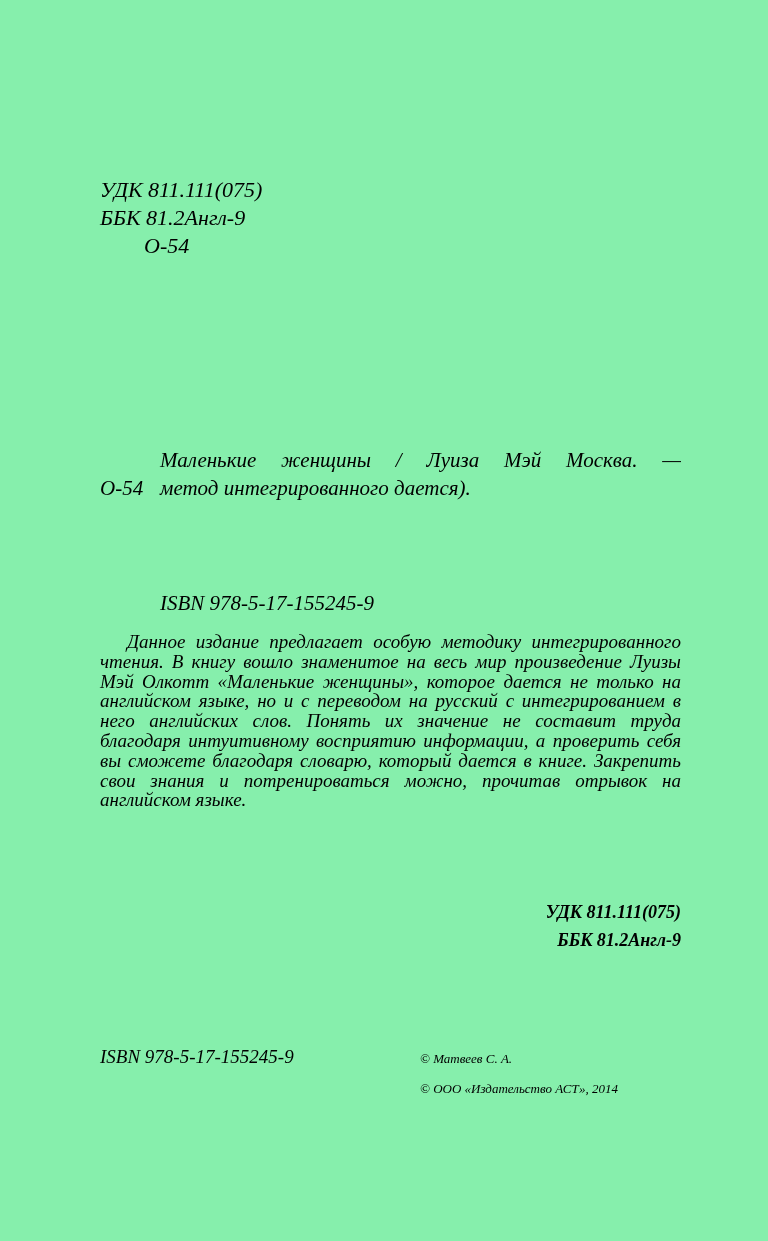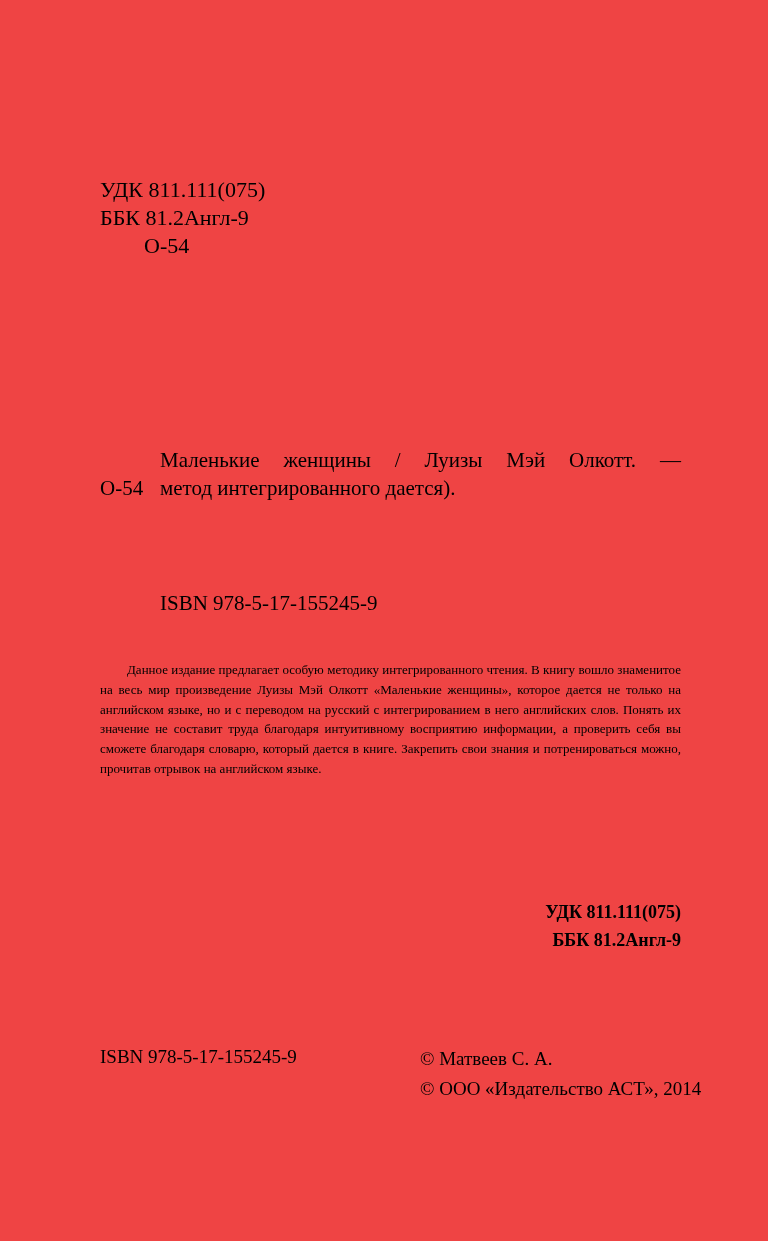--- a/index.html
+++ b/index.html
@@ -8,21 +8,22 @@
     width: 768px;
     height: 1241px;
     position: relative;
     font-family: "Liberation Serif", "DejaVu Serif", serif;
     color: #000000;
     overflow: hidden;
   }
   .page {
     position: absolute;
     inset: 0;
-    background: #ef4444;
+    background: #86efac;
+    font-style: italic;
   }
 
   
   .top-block {
     position: absolute;
     left: 100px;
     top: 176px;
     font-size: 22px;
     line-height: 28px;
     white-space: nowrap;
@@ -56,23 +57,22 @@
     line-height: 26px;
     white-space: nowrap;
   }
 
   
   .annotation {
     position: absolute;
     left: 100px;
     top: 632px;
     width: 581px;
-    font-size: 13px;
+    font-size: 19px;
     line-height: 19.8px;
-    margin-top: 28px;
   }
   .annotation p {
     text-align: justify;
     text-indent: 27px;
   }
   .annotation p + p { margin-top: 6px; }
 
   
   .right-block {
     position: absolute;
@@ -91,40 +91,40 @@
     left: 100px;
     top: 1044px;
     font-size: 19px;
     line-height: 26px;
     white-space: nowrap;
   }
   .footer-copyright {
     position: absolute;
     left: 420px;
     top: 1044px;
-    font-size: 19px;
+    font-size: 13px;
     line-height: 30px;
   }
   .footer-copyright div { white-space: nowrap; }
 </style>
 </head>
 <body>
 
 <div class="page">
 
   <div class="top-block">
     <div>УДК 811.111(075)</div>
     <div>ББК 81.2Англ-9</div>
     <div class="code-line">О-54</div>
   </div>
 
   <div class="biblio">
     <span class="biblio-code">О-54</span>
     <div class="biblio-text">
-      <div class="just">Маленькие женщины / Луизы Мэй Олкотт. —</div>
+      <div class="just">Маленькие женщины / Луиза Мэй Москва. —</div>
       <div>метод интегрированного дается).</div>
     </div>
   </div>
 
   <div class="isbn-main">ISBN 978-5-17-155245-9</div>
 
   <div class="annotation">
     <p>Данное издание предлагает особую методику интегрированного чтения. В книгу вошло знаменитое на весь мир произведение Луизы Мэй Олкотт «Маленькие женщины», которое дается не только на английском языке, но и с переводом на русский с интегрированием в него английских слов. Понять их значение не составит труда благодаря интуитивному восприятию информации, а проверить себя вы сможете благодаря словарю, который дается в книге. Закрепить свои знания и потренироваться можно, прочитав отрывок на английском языке.</p>
   </div>
 

